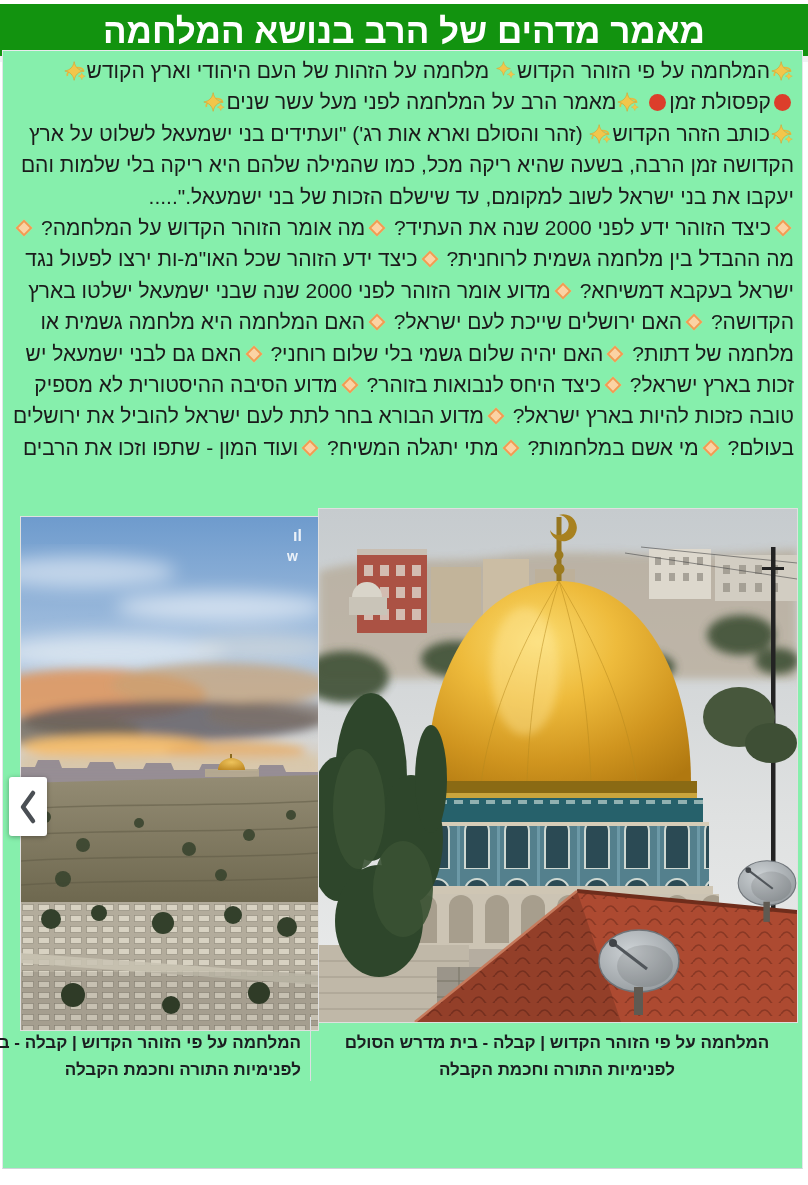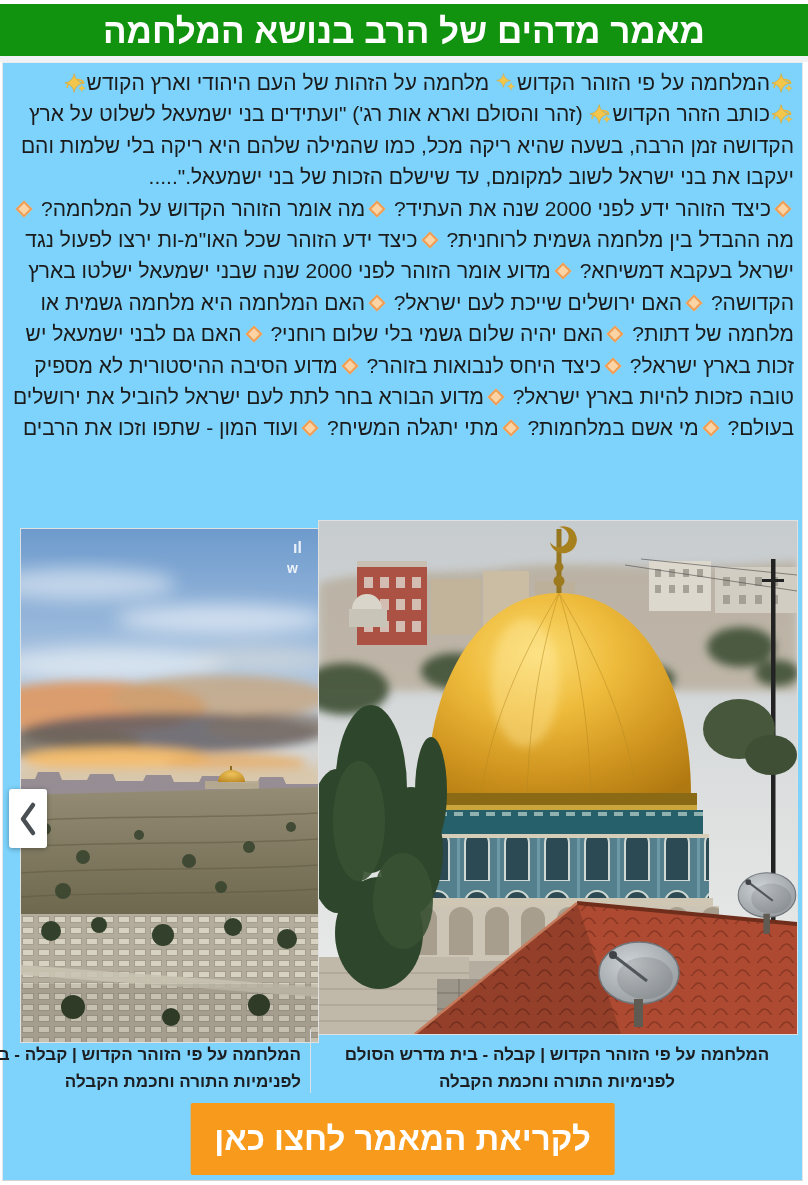--- a/index.html
+++ b/index.html
@@ -2,21 +2,21 @@
 <html lang="he"><head>
 <meta charset="utf-8">
 <style>
   html,body{margin:0;padding:0;background:#fff;}
   #app{position:relative;width:808px;height:1185px;overflow:hidden;background:#ffffff;
        font-family:"Liberation Sans",sans-serif;}
   .banner{position:absolute;top:4px;left:0;right:0;height:52px;display:flex;align-items:center;
           justify-content:center;}
   .banner span{color:#fff;font-weight:bold;font-size:35px;line-height:1;}
   .gray-strip{position:absolute;top:56px;left:0;right:0;height:6px;background:#f1f2f4;}
-  .card{position:absolute;top:62px;left:2px;width:801px;height:1119px;background:#7dd3fc;
+  .card{position:absolute;top:50px;left:2px;width:801px;height:1119px;background:#86efac;
         border-left:1px solid #e3e6ea;border-right:1px solid #e3e6ea;border-top:1px solid #e9ebee;
         border-bottom:1px solid #cfd4d9;box-sizing:border-box;}
   .article{position:absolute;top:4px;left:8px;right:8px;direction:rtl;text-align:right;
            color:#1b1b1b;font-size:21px;line-height:31.4px;}
   .article p{margin:0;}
   .em{display:inline-block;width:22px;height:22px;vertical-align:-4px;margin:0 1px;}
   .em-sparkles{width:20px;height:20px;vertical-align:-3px;}
   .em-red{display:inline-block;width:17px;height:17px;border-radius:50%;background:#dc3e2b;
           vertical-align:-2px;margin:0 3px;}
   .dm{display:inline-block;width:8px;height:8px;border:2.5px solid #ef9c53;background:#fbd3a4;
@@ -54,20 +54,33 @@
               <g fill="#f2c64b" stroke="#d9a32f" stroke-width="0.8">
                 <path d="M12 1C13.1 7.2 16.8 10.9 23 12C16.8 13.1 13.1 16.8 12 23C10.9 16.8 7.2 13.1 1 12C7.2 10.9 10.9 7.2 12 1Z"></path>
                 <path transform="translate(16.5 13.5) scale(0.38)" d="M12 1C13.1 7.2 16.8 10.9 23 12C16.8 13.1 13.1 16.8 12 23C10.9 16.8 7.2 13.1 1 12C7.2 10.9 10.9 7.2 12 1Z"></path>
               </g>
             </svg></span>המלחמה על פי הזוהר הקדוש<span class="em em-sparkles"><svg viewBox="0 0 24 24" width="20" height="20">
               <g fill="#f2c64b" stroke="#d9a32f" stroke-width="0.8">
                 <path transform="scale(0.75)" d="M12 1C13.1 7.2 16.8 10.9 23 12C16.8 13.1 13.1 16.8 12 23C10.9 16.8 7.2 13.1 1 12C7.2 10.9 10.9 7.2 12 1Z"></path>
                 <path transform="translate(13 11) scale(0.42)" d="M12 1C13.1 7.2 16.8 10.9 23 12C16.8 13.1 13.1 16.8 12 23C10.9 16.8 7.2 13.1 1 12C7.2 10.9 10.9 7.2 12 1Z"></path>
               </g>
             </svg></span> מלחמה על הזהות של העם היהודי וארץ הקודש<span class="em"><svg viewBox="0 0 26 24" width="22" height="22">
+              <path d="M4 18 A 10 6 -20 1 1 23 13" fill="none" stroke="#e8b93e" stroke-width="2"></path>
+              <g fill="#f2c64b" stroke="#d9a32f" stroke-width="0.8">
+                <path d="M12 1C13.1 7.2 16.8 10.9 23 12C16.8 13.1 13.1 16.8 12 23C10.9 16.8 7.2 13.1 1 12C7.2 10.9 10.9 7.2 12 1Z"></path>
+                <path transform="translate(16.5 13.5) scale(0.38)" d="M12 1C13.1 7.2 16.8 10.9 23 12C16.8 13.1 13.1 16.8 12 23C10.9 16.8 7.2 13.1 1 12C7.2 10.9 10.9 7.2 12 1Z"></path>
+              </g>
+            </svg></span></p>
+      <p class="rich"><span class="em-red"></span>קפסולת זמן<span class="em-red"></span> <span class="em"><svg viewBox="0 0 26 24" width="22" height="22">
+              <path d="M4 18 A 10 6 -20 1 1 23 13" fill="none" stroke="#e8b93e" stroke-width="2"></path>
+              <g fill="#f2c64b" stroke="#d9a32f" stroke-width="0.8">
+                <path d="M12 1C13.1 7.2 16.8 10.9 23 12C16.8 13.1 13.1 16.8 12 23C10.9 16.8 7.2 13.1 1 12C7.2 10.9 10.9 7.2 12 1Z"></path>
+                <path transform="translate(16.5 13.5) scale(0.38)" d="M12 1C13.1 7.2 16.8 10.9 23 12C16.8 13.1 13.1 16.8 12 23C10.9 16.8 7.2 13.1 1 12C7.2 10.9 10.9 7.2 12 1Z"></path>
+              </g>
+            </svg></span>מאמר הרב על המלחמה לפני מעל עשר שנים<span class="em"><svg viewBox="0 0 26 24" width="22" height="22">
               <path d="M4 18 A 10 6 -20 1 1 23 13" fill="none" stroke="#e8b93e" stroke-width="2"></path>
               <g fill="#f2c64b" stroke="#d9a32f" stroke-width="0.8">
                 <path d="M12 1C13.1 7.2 16.8 10.9 23 12C16.8 13.1 13.1 16.8 12 23C10.9 16.8 7.2 13.1 1 12C7.2 10.9 10.9 7.2 12 1Z"></path>
                 <path transform="translate(16.5 13.5) scale(0.38)" d="M12 1C13.1 7.2 16.8 10.9 23 12C16.8 13.1 13.1 16.8 12 23C10.9 16.8 7.2 13.1 1 12C7.2 10.9 10.9 7.2 12 1Z"></path>
               </g>
             </svg></span></p>
       <p class="rich"><span class="em"><svg viewBox="0 0 26 24" width="22" height="22">
               <path d="M4 18 A 10 6 -20 1 1 23 13" fill="none" stroke="#e8b93e" stroke-width="2"></path>
               <g fill="#f2c64b" stroke="#d9a32f" stroke-width="0.8">
                 <path d="M12 1C13.1 7.2 16.8 10.9 23 12C16.8 13.1 13.1 16.8 12 23C10.9 16.8 7.2 13.1 1 12C7.2 10.9 10.9 7.2 12 1Z"></path>
@@ -329,15 +342,14 @@
         <line x1="258" y1="382" x2="96" y2="513" stroke="#c67a5c" stroke-width="2.5"></line>
         <use href="#Rdishg" transform="translate(320,452)"></use>
         <use href="#Rdishg" transform="translate(448,374) scale(0.72)"></use>
       </svg>
     </figure>
 
     <div class="v-divider"></div>
     <div class="caption caption-left">המלחמה על פי הזוהר הקדוש | קבלה - בית מדרש הסולם לפנימיות התורה וחכמת הקבלה</div>
     <div class="caption caption-right">המלחמה על פי הזוהר הקדוש | קבלה - בית מדרש הסולם לפנימיות התורה וחכמת הקבלה</div>
 
-    <a class="cta" style="background: rgb(248, 155, 28);">לקריאת המאמר לחצו כאן</a>
   </div>
 </div>
 
 </body></html>

